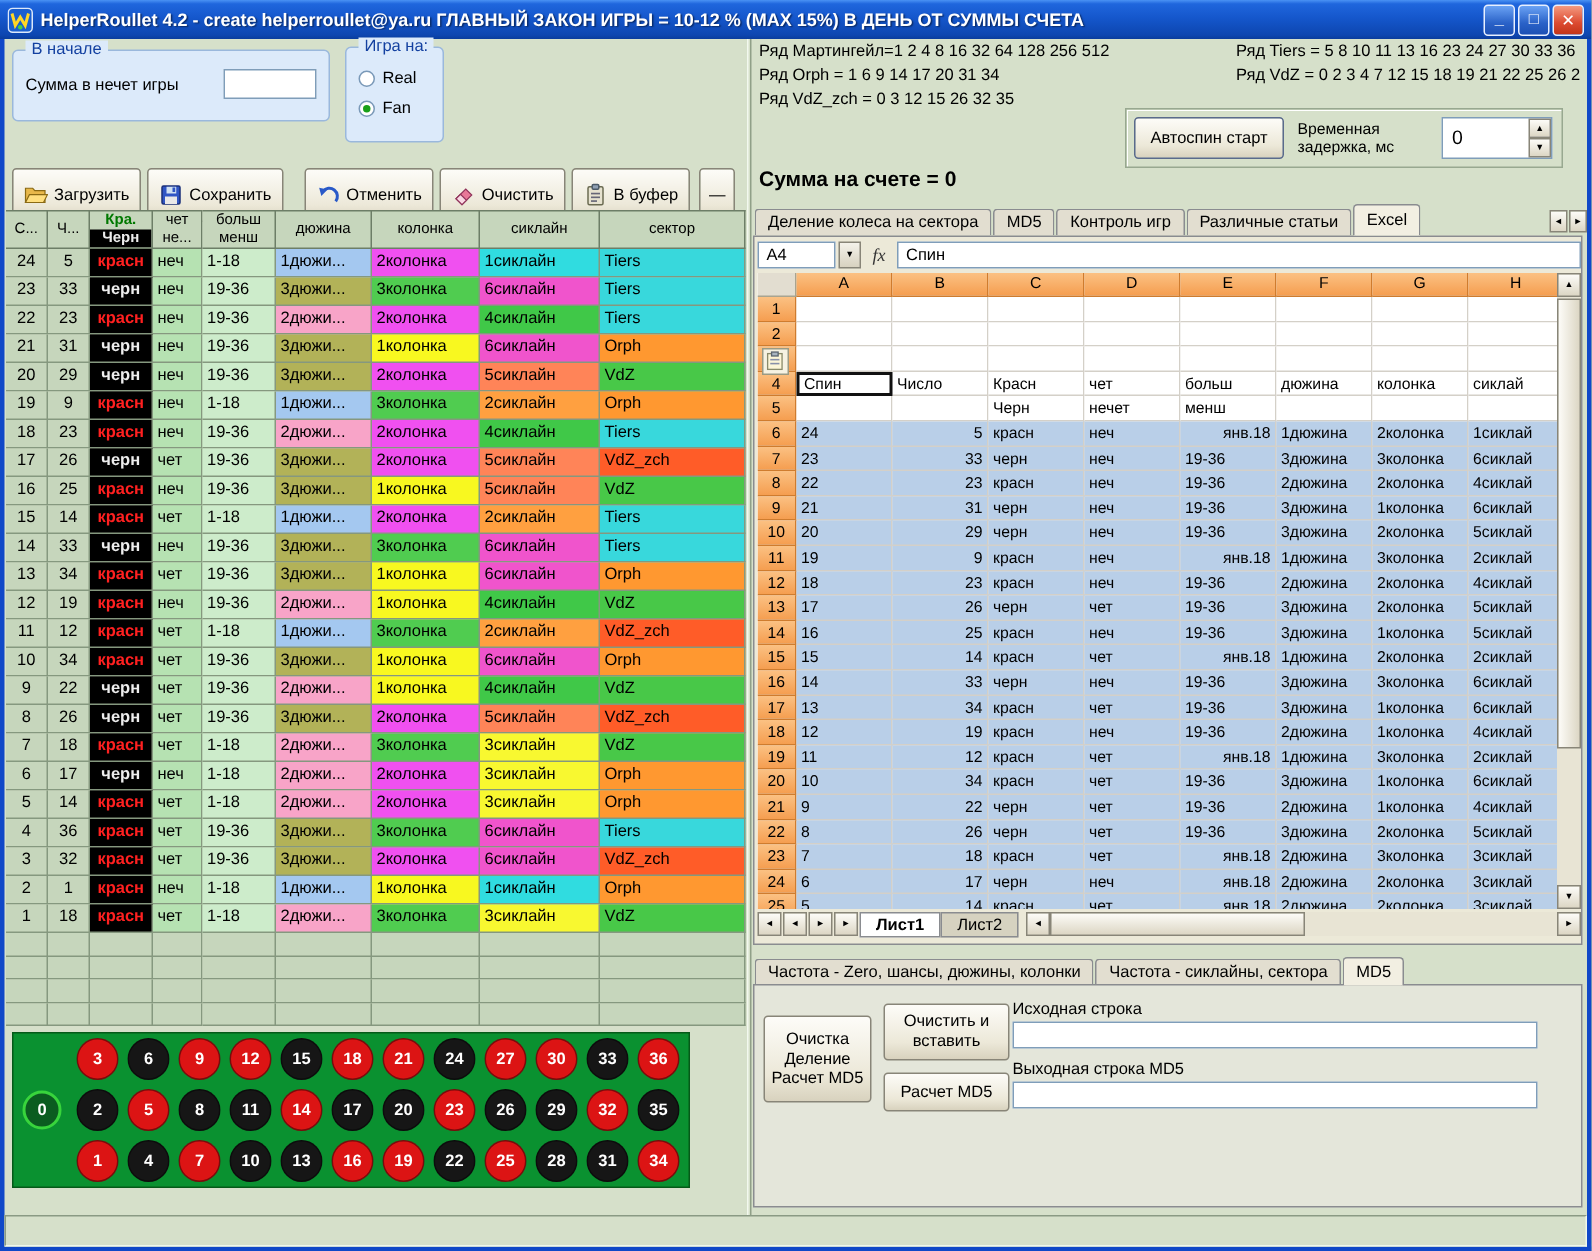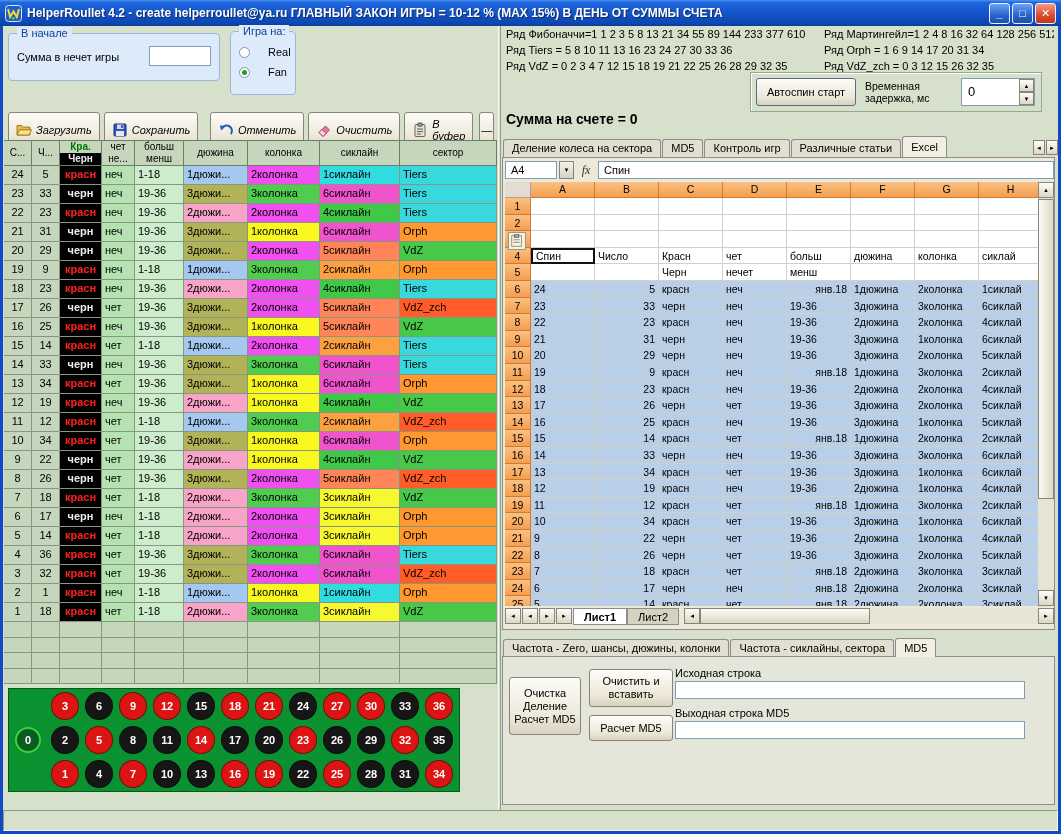--- a/index.html
+++ b/index.html
@@ -35,32 +35,32 @@
     font-family:inherit;}
   .grp{position:absolute;background:#dceafa;border:1px solid #9ab8dc;border-radius:4px;}
   .grp-legend{position:absolute;top:-7px;left:8px;background:#dceafa;padding:0 4px;
     font-size:11px;color:#1340a0;}
 
   
   .grp-start{left:8px;top:33px;width:212px;height:48px;}
   .lbl-sum{position:absolute;left:8px;top:17px;font-size:11px;color:#000;}
   .inp-sum{position:absolute;left:140px;top:12px;width:62px;height:20px;}
   .grp-game{left:230px;top:31px;width:66px;height:64px;}
-  .radio-row{position:absolute;left:8px;display:flex;align-items:center;gap:18px;font-size:11px;}
+  .radio-row{position:absolute;left:8px;display:flex;align-items:center;gap:5px;font-size:11px;}
   .radio{width:11px;height:11px;border-radius:50%;background:#fff;border:1px solid #7a99b8;
     display:flex;align-items:center;justify-content:center;}
   .radio .dot{width:5px;height:5px;border-radius:50%;background:#18a018;}
   .combo{position:absolute;left:8px;top:88px;width:212px;height:22px;background:#fff;
     border:1px solid #7f9db9;display:flex;align-items:center;}
   .combo-text{flex:1;font-size:11px;padding-left:4px;}
   .combo-btn{width:17px;height:18px;margin-right:1px;border-radius:2px;
     background:linear-gradient(180deg,#cfe2f8,#8db8e8);border:1px solid #7f9db9;
     font-size:7px;display:flex;align-items:center;justify-content:center;color:#1c3e6e;}
   .toolbar{position:absolute;left:8px;top:112px;width:486px;height:24px;display:flex;gap:4px;}
-  .tbarbtn{height:36px;padding:0 7px;font-style:italic;}
+  .tbarbtn{height:36px;padding:0 7px;}
   .tbarbtn .bicon{display:flex;width:16px;height:16px;}
   .tbar-gap{width:6px;}
 
   
   .spintable{position:absolute;left:4px;top:140px;width:493px;}
   .sthead{display:flex;height:26px;}
   .sth{background:#c6d6bc;border-right:1px solid #6d7e67;border-bottom:1px solid #6d7e67;
     border-top:1px solid #6d7e67;font-size:10px;text-align:center;overflow:hidden;
     display:flex;flex-direction:column;justify-content:center;line-height:12px;}
   .sth .h-kra{color:#007800;font-weight:bold;}
@@ -671,21 +671,20 @@
           <div class="bnum" style="background: rgb(220, 20, 20);">34</div>
         </div>
     </div>
   </div>
 
   <div class="statusbar">
     <div class="sb-sec sb2"></div>
   </div>
 
   <div class="series">
-      <div>Ряд Фибоначчи=1 1 2 3 5 8 13 21 34 55 89 144 233 377 610</div>
       <div>Ряд Мартингейл=1 2 4 8 16 32 64 128 256 512</div>
       <div>Ряд Tiers = 5 8 10 11 13 16 23 24 27 30 33 36</div>
       <div>Ряд Orph = 1 6 9 14 17 20 31 34</div>
       <div>Ряд VdZ = 0 2 3 4 7 12 15 18 19 21 22 25 26 28 29 32 35</div>
       <div>Ряд VdZ_zch = 0 3 12 15 26 32 35</div>
     </div>
 
   <div class="autospin-panel">
     <div class="xpbtn btn-autospin">Автоспин старт</div>
     <div class="lbl-delay">Временная задержка, мс</div>

